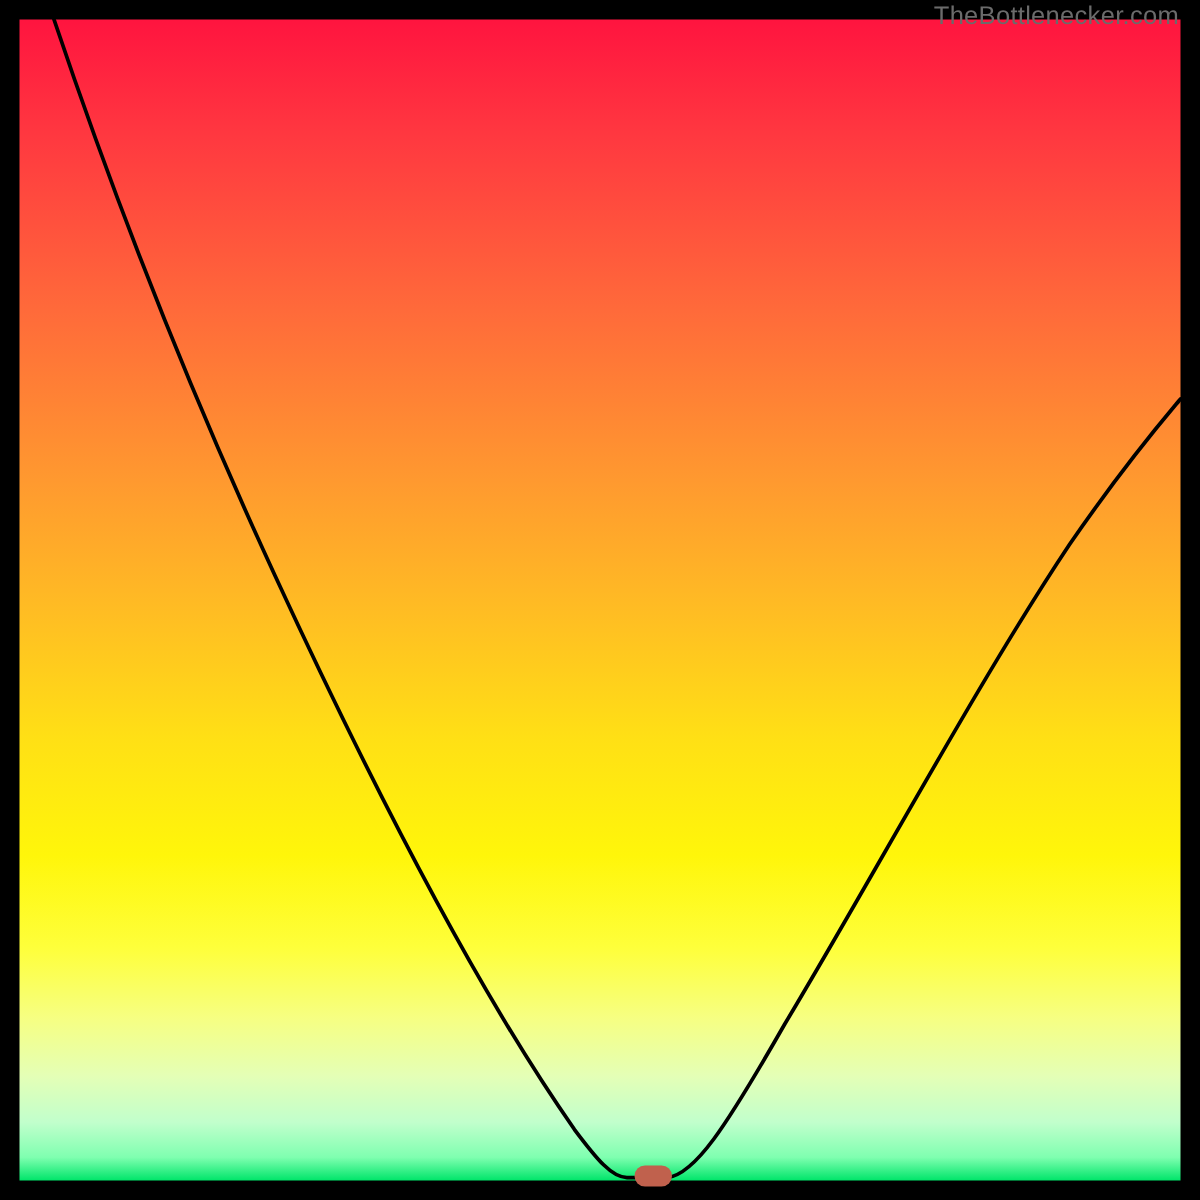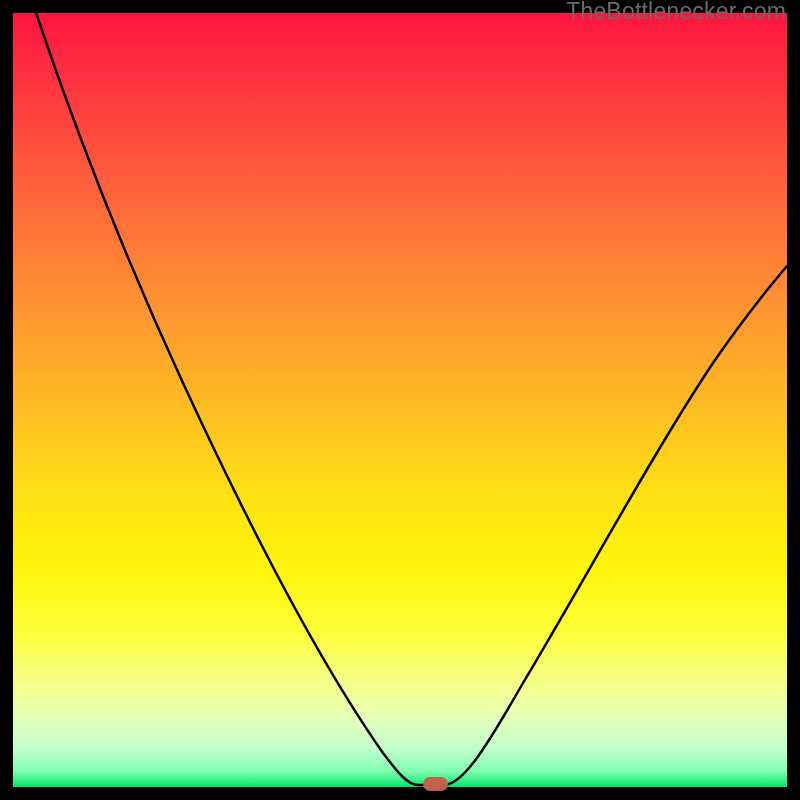--- a/index.html
+++ b/index.html
@@ -56,21 +56,21 @@
   }
   .marker {
     fill: #c0614d;
     stroke: none;
   }
   .watermark {
     position: absolute;
     top: 0;
     right: 14px;
     color: #6b6b6b;
-    font-size: 23px;
+    font-size: 17px;
     font-weight: 400;
     letter-spacing: 0.2px;
     line-height: 22px;
   }
 </style>
 </head>
 <body>
 
 <div class="chart-wrap">
 

